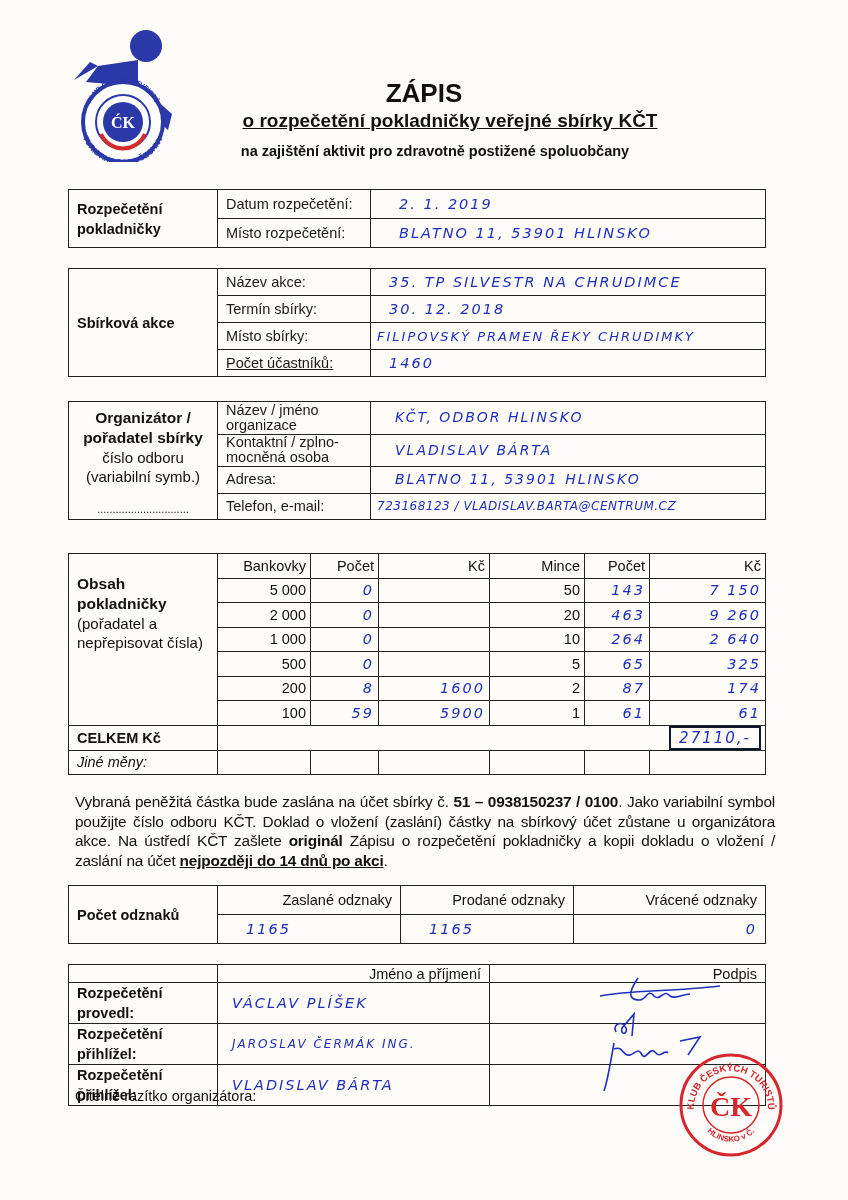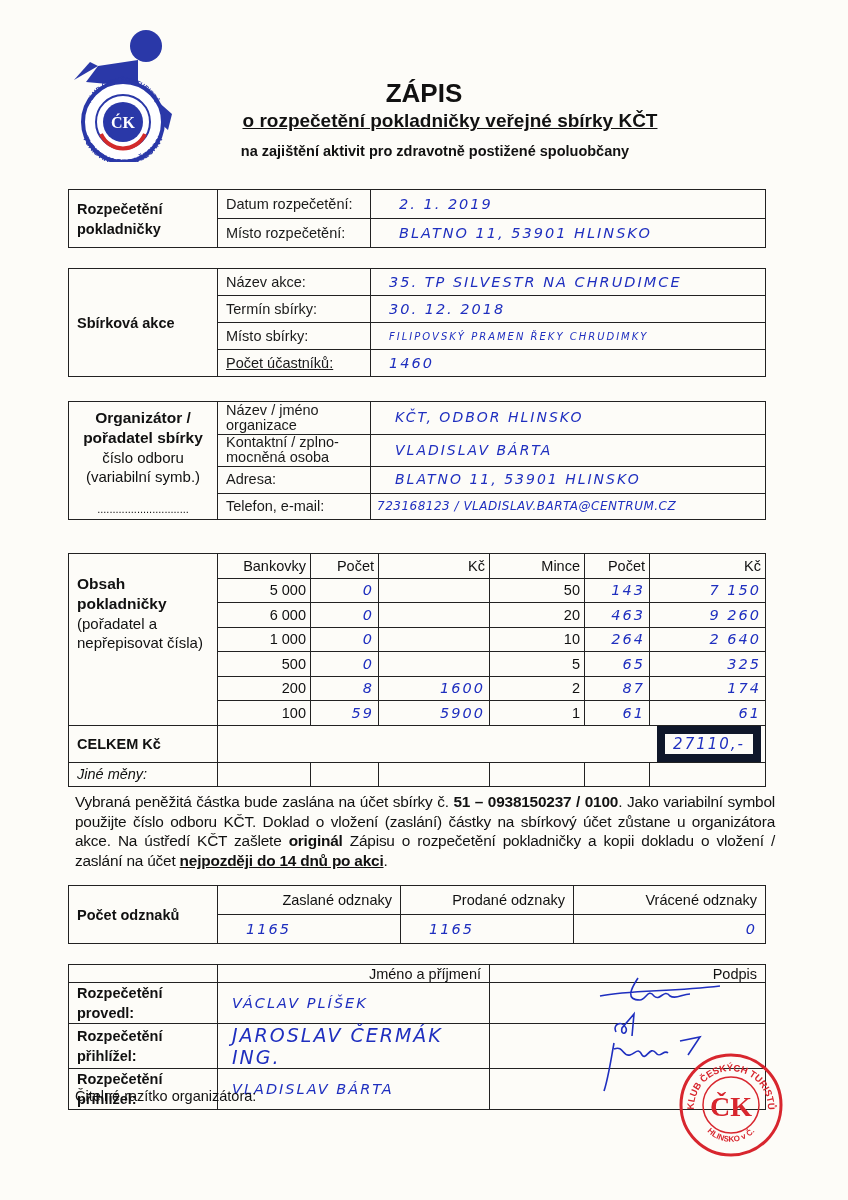--- a/index.html
+++ b/index.html
@@ -29,21 +29,21 @@
   #t2 td { height: 27px; }
   #t3 { left: 68px; top: 401px; width: 698px; }
   #t3 td { height: 32px; line-height: 15px; }
   #t4 { left: 68px; top: 553px; width: 698px; }
   #t4 td { height: 24.5px; padding: 0 4px; }
   #t5 { left: 68px; top: 885px; width: 698px; }
   #t5 td { height: 29px; }
   #t6 { left: 68px; top: 964px; width: 698px; }
   #t6 td { height: 25px; }
 
-  .total-box { display: inline-block; border: 8px solid #0f172a; padding: 1px 8px; }
+  .total-box { display: inline-block; border: 2px solid #0f172a; padding: 1px 8px; }
 
   #para { position: absolute; left: 75px; top: 792px; width: 700px; font-size: 15.4px; line-height: 19.7px; text-align: justify; letter-spacing: -0.2px; }
   #stamp-label { position: absolute; left: 75px; top: 1088px; font-size: 14.5px; }
   #stamp { position: absolute; left: 676px; top: 1050px; width: 110px; height: 110px; }
   .sig { position: absolute; }
 </style>
 </head>
 <body>
 
 <svg id="logo" viewBox="0 0 110 140">
@@ -97,21 +97,21 @@
     <td rowspan="4" class="sec">Sbírková akce</td>
     <td class="lbl">Název akce:</td>
     <td class="hand" style="padding-left:18px">35. TP SILVESTR NA CHRUDIMCE</td>
   </tr>
   <tr>
     <td class="lbl">Termín sbírky:</td>
     <td class="hand" style="padding-left:18px">30. 12. 2018</td>
   </tr>
   <tr>
     <td class="lbl">Místo sbírky:</td>
-    <td class="hand" style="padding-left:18px;font-size:10px">FILIPOVSKÝ PRAMEN ŘEKY CHRUDIMKY</td>
+    <td class="hand" style="padding-left:6px;font-size:13px">FILIPOVSKÝ PRAMEN ŘEKY CHRUDIMKY</td>
   </tr>
   <tr>
     <td class="lbl u">Počet účastníků:</td>
     <td class="hand" style="padding-left:18px">1460</td>
   </tr>
 </tbody>
   </table>
 
 <table id="t3" class="frm">
   <colgroup>
@@ -171,21 +171,21 @@
   </tr>
   <tr>
     <td class="c">5 000</td>
     <td class="c hand">0</td>
     <td class="c hand"></td>
     <td class="c">50</td>
     <td class="c hand">143</td>
     <td class="c hand">7 150</td>
   </tr>
   <tr>
-    <td class="c">6 000</td>
+    <td class="c">2 000</td>
     <td class="c hand">0</td>
     <td class="c hand"></td>
     <td class="c">20</td>
     <td class="c hand">463</td>
     <td class="c hand">9 260</td>
   </tr>
   <tr>
     <td class="c">1 000</td>
     <td class="c hand">0</td>
     <td class="c hand"></td>
@@ -273,21 +273,21 @@
     <td class="c" style="height:18px">Jméno a příjmení</td>
     <td class="c" style="height:18px">Podpis</td>
   </tr>
   <tr>
     <td class="sec" style="font-size:14.5px">Rozpečetění provedl:</td>
     <td class="hand" style="padding-left:14px">VÁCLAV PLÍŠEK</td>
     <td></td>
   </tr>
   <tr>
     <td class="sec" style="font-size:14.5px">Rozpečetění přihlížel:</td>
-    <td class="hand" style="padding-left:14px;font-size:19px">JAROSLAV ČERMÁK ING.</td>
+    <td class="hand" style="padding-left:14px;font-size:12px">JAROSLAV ČERMÁK ING.</td>
     <td></td>
   </tr>
   <tr>
     <td class="sec" style="font-size:14.5px">Rozpečetění přihlížel:</td>
     <td class="hand" style="padding-left:14px">VLADISLAV BÁRTA</td>
     <td></td>
   </tr>
 </tbody>
   </table>
 

